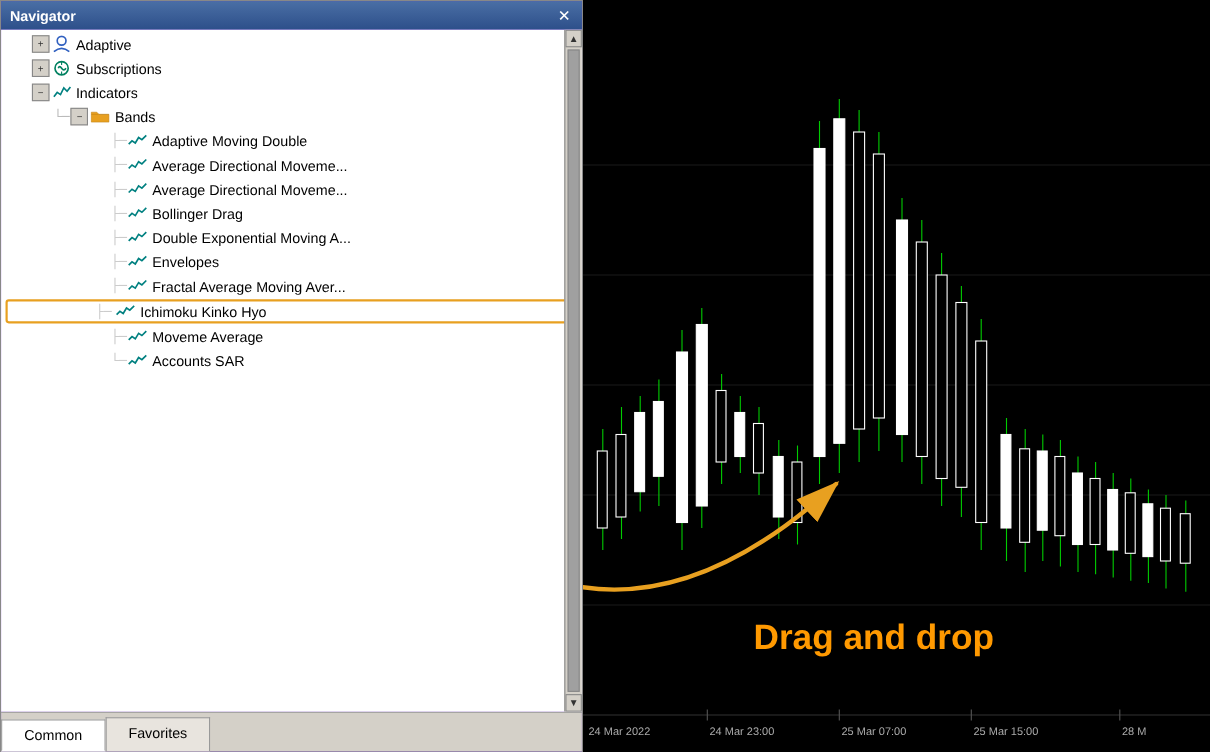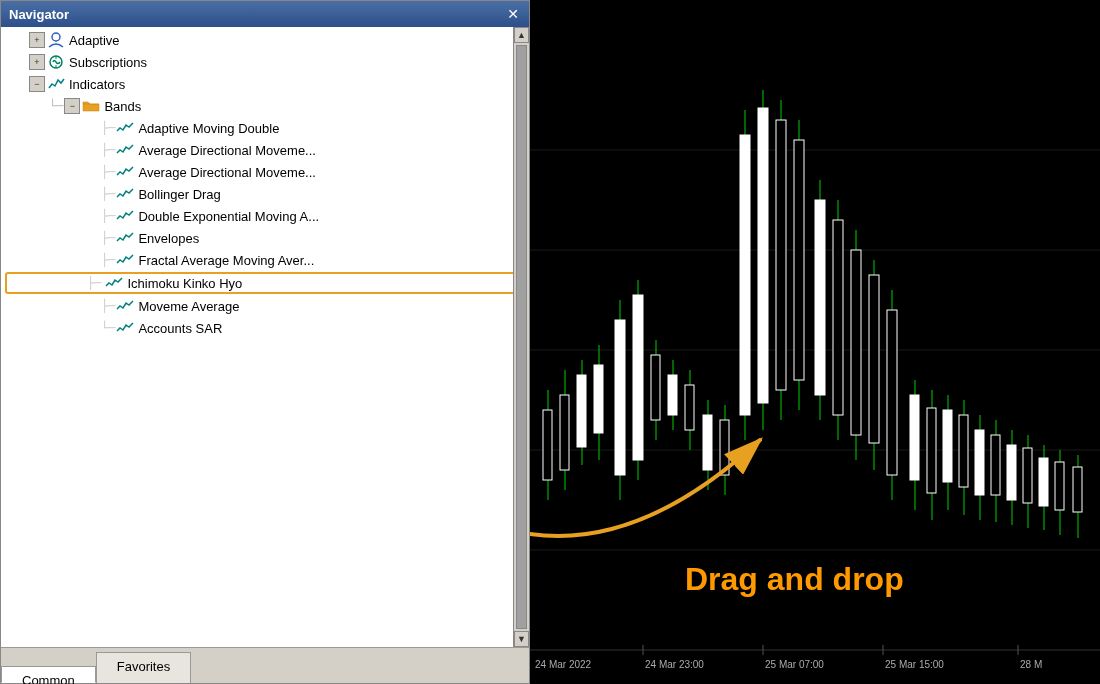--- a/index.html
+++ b/index.html
@@ -139,21 +139,21 @@
       font-size: 13px;
       border: 1px solid #999;
       border-bottom: none;
       background: #e8e4de;
       margin-top: 4px;
       color: #000;
     }
     .tab.active {
       background: #fff;
       border-bottom: 1px solid #fff;
-      margin-top: 18px;
+      margin-top: 6px;
       font-weight: normal;
     }
 
     
     .chart-area {
       flex: 1;
       background: #000;
       position: relative;
       overflow: hidden;
     }

